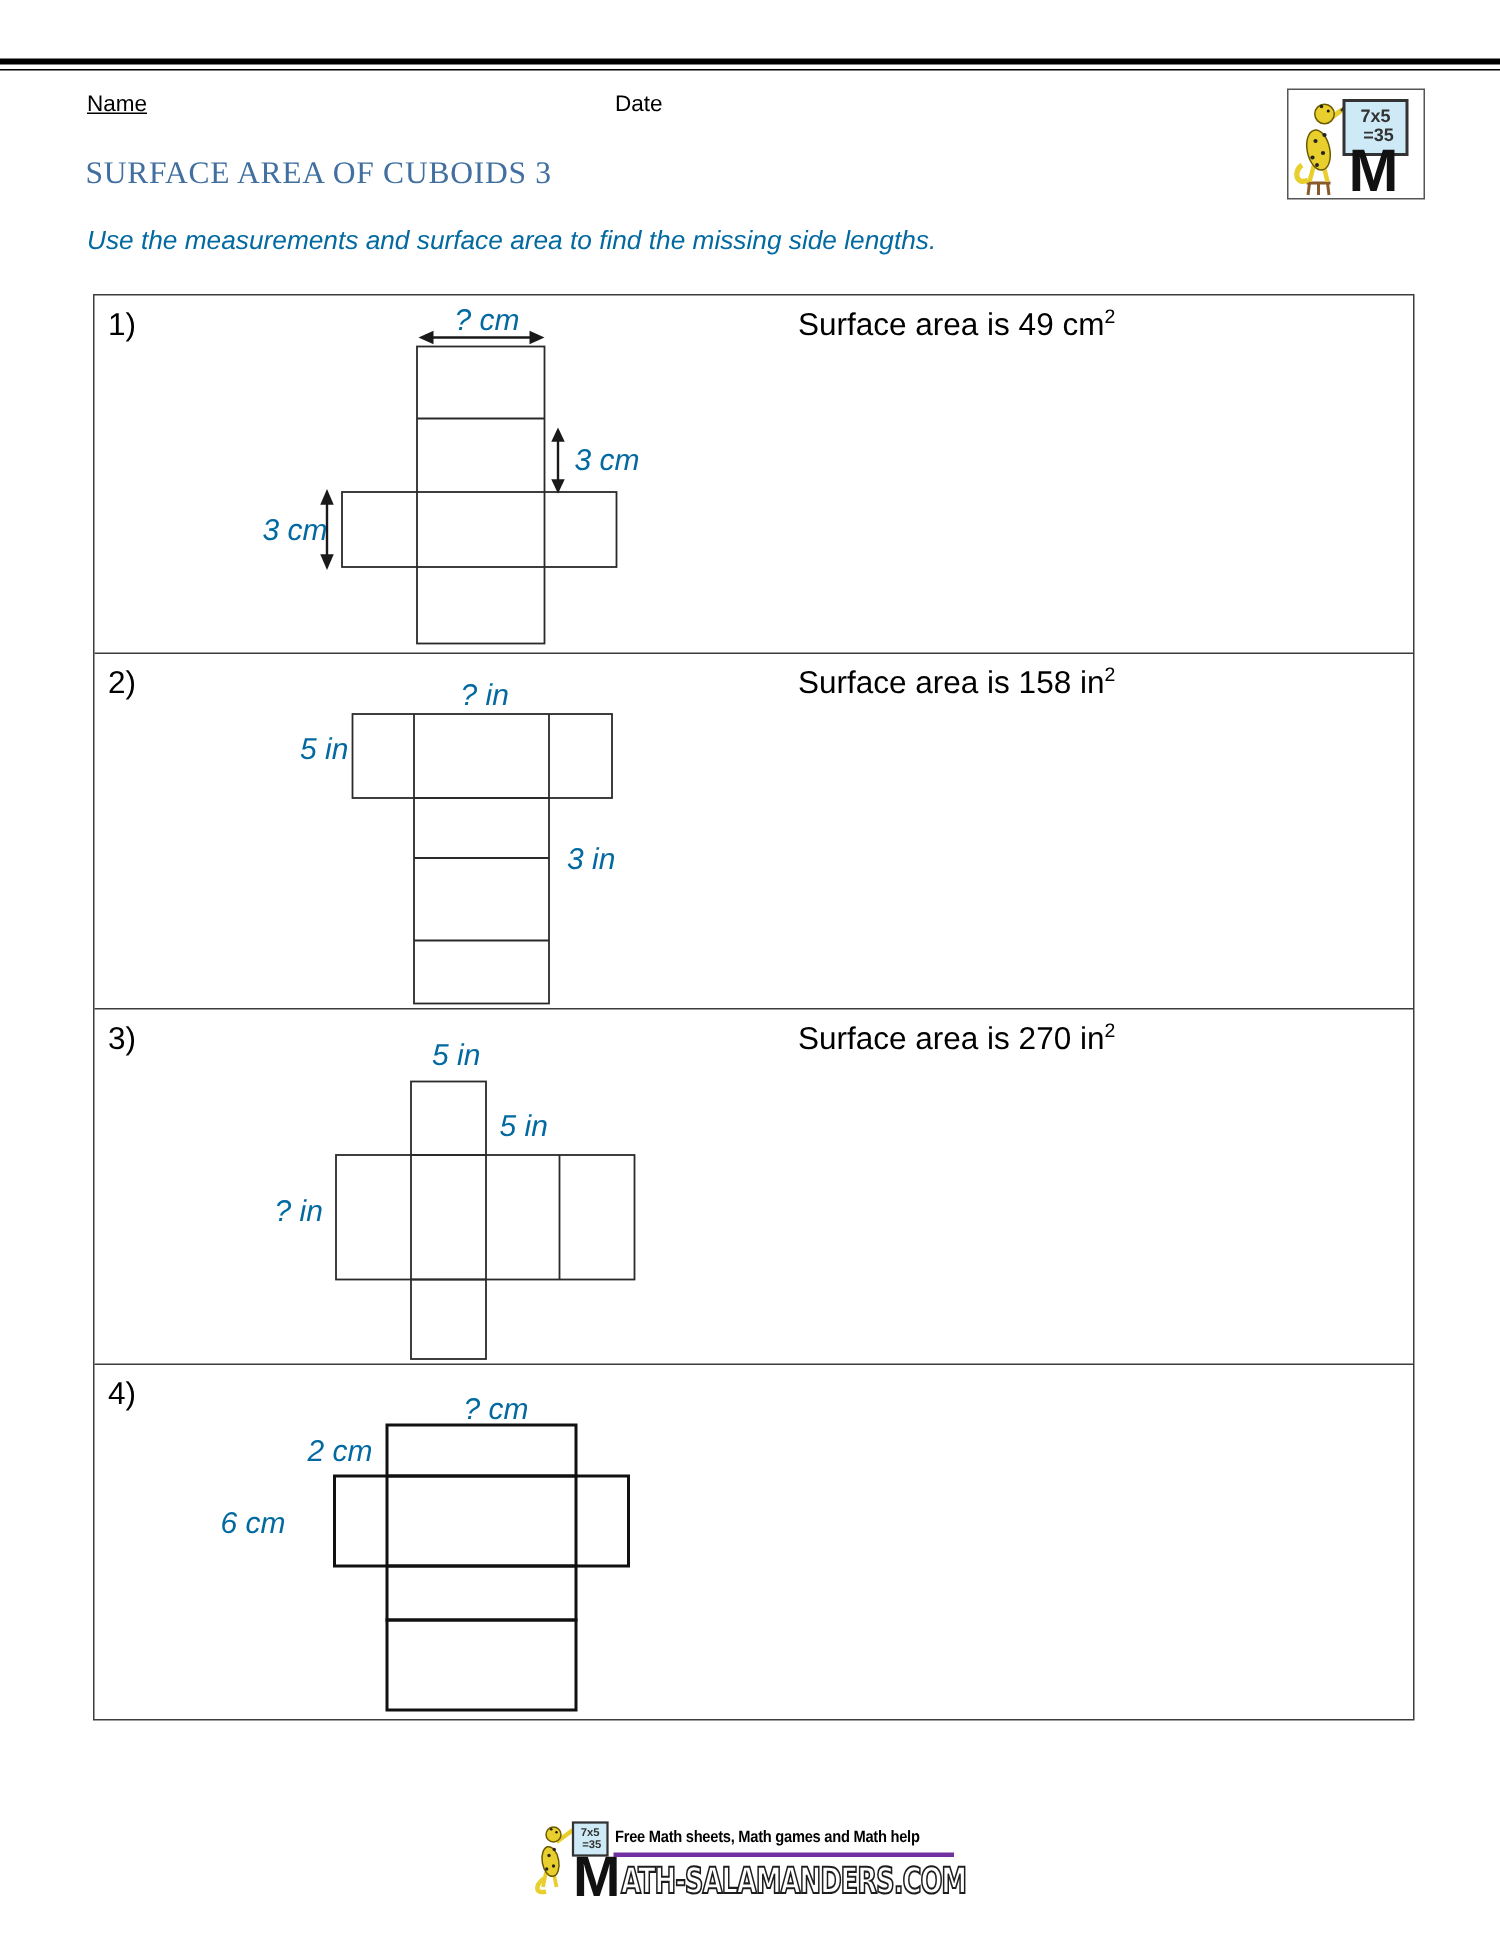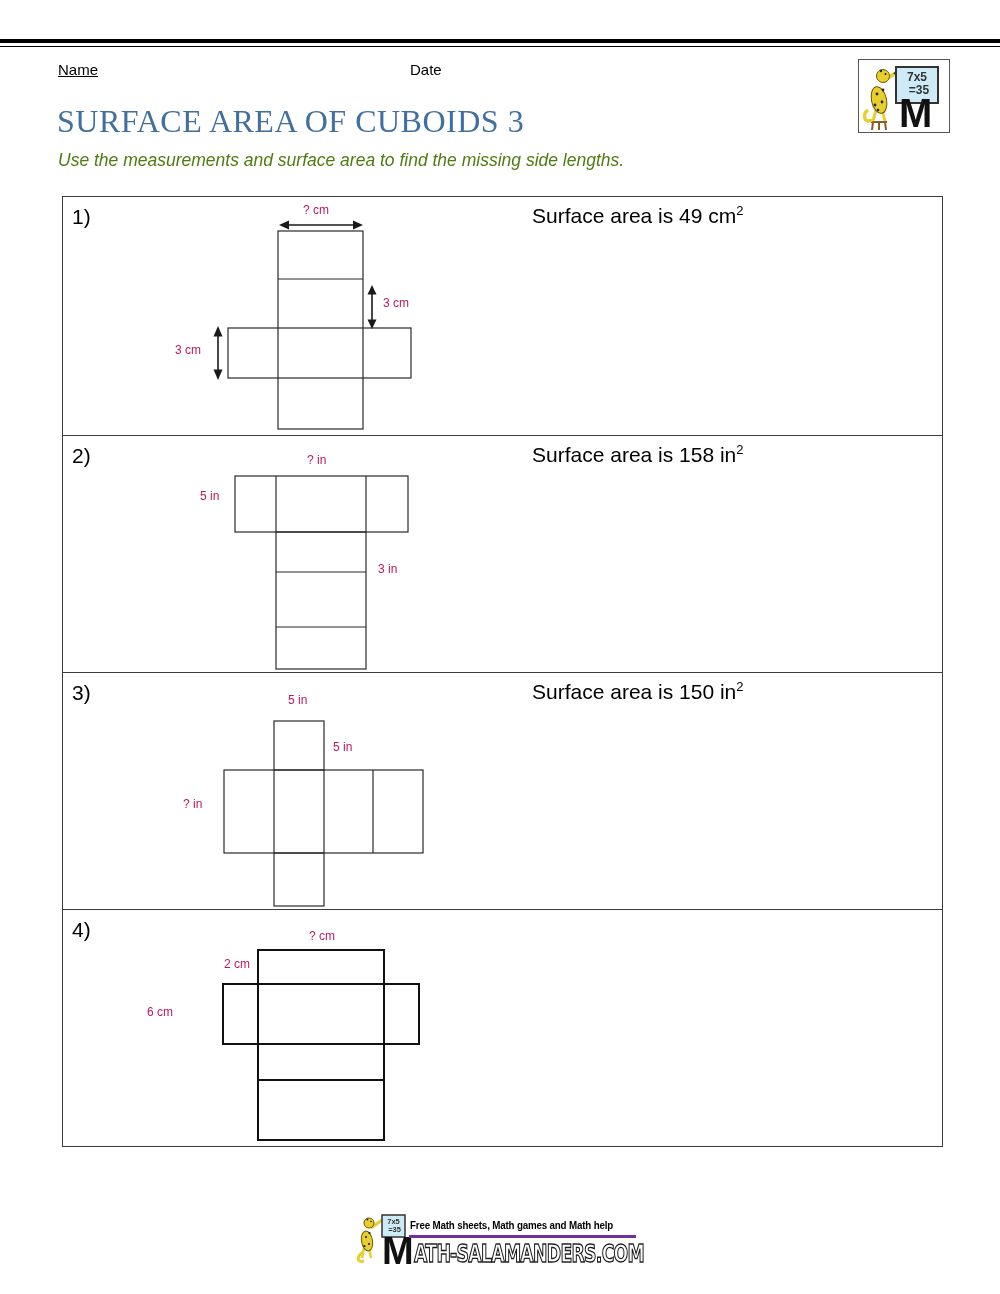--- a/index.html
+++ b/index.html
@@ -12,55 +12,55 @@
 
   .name-label{position:absolute;left:58px;top:61px;font-size:15px;text-decoration:underline;}
   .date-label{position:absolute;left:410px;top:61px;font-size:15px;}
 
   .logo-box{position:absolute;left:858px;top:59px;width:90px;height:72px;
             border:1px solid #555;background:#fff;}
   .logo-box svg{display:block;}
 
   .title{position:absolute;left:57px;top:103px;margin:0;
          font-family:"Liberation Serif","DejaVu Serif",serif;
-         font-size:32px;font-weight:normal;color:#416FA0;letter-spacing:.5px;white-space:nowrap;}
+         font-size:21px;font-weight:normal;color:#416FA0;letter-spacing:.5px;white-space:nowrap;}
   .instruction{position:absolute;left:58px;top:150px;margin:0;
-               font-size:17.5px;font-style:italic;color:#4d7c0f;white-space:nowrap;}
+               font-size:17.5px;font-style:italic;color:#0369a1;white-space:nowrap;}
 
   
   .table{position:absolute;left:62px;top:196px;width:879px;height:949px;
          border:1px solid #3d3d3d;}
   .row{position:absolute;left:0;width:879px;}
   .row-1{top:0;height:238px;}
   .row-2{top:238px;height:237px;border-top:1px solid #3d3d3d;}
   .row-3{top:475px;height:237px;border-top:1px solid #3d3d3d;}
   .row-4{top:712px;height:236px;border-top:1px solid #3d3d3d;}
 
   .pnum{position:absolute;left:9px;top:8px;font-size:21px;}
   .sa{position:absolute;left:469px;top:6px;font-size:21px;white-space:nowrap;}
   .sa sup{font-size:13px;}
 
   .net{position:absolute;left:0;top:0;}
-  .dim{position:absolute;font-size:12px;color:#be185d;white-space:nowrap;}
+  .dim{position:absolute;font-size:20px;color:#0369a1;white-space:nowrap;font-style:italic;}
 
   
   .lab-r1-top{left:240px;top:6px;}
   .lab-r1-right{left:320px;top:99px;}
   .lab-r1-left{left:112px;top:146px;}
 
   .lab-r2-top{left:244px;top:17px;}
   .lab-r2-left{left:137px;top:53px;}
   .lab-r2-right{left:315px;top:126px;text-align:center;}
 
   .lab-r3-top{left:225px;top:20px;}
   .lab-r3-right{left:270px;top:67px;}
   .lab-r3-left{left:120px;top:124px;}
 
   .lab-r4-top{left:246px;top:19px;}
-  .lab-r4-upper{left:161px;top:47px;text-align:right;}
+  .lab-r4-upper{left:142px;top:47px;text-align:right;}
   .lab-r4-left{left:84px;top:95px;}
 
   
   .footer-logo{position:absolute;left:356px;top:1212px;}
   .footer-tagline{position:absolute;left:410px;top:1219px;font-size:11px;font-weight:bold;
                   letter-spacing:-.2px;white-space:nowrap;
                   transform:scaleX(.89);transform-origin:left top;}
   .footer-rule{position:absolute;left:409px;top:1235px;width:227px;height:3px;background:#7030A0;}
   .footer-site{position:absolute;left:414px;top:1240px;font-size:24px;font-weight:bold;
                color:#fff;-webkit-text-stroke:1.4px #1d1d1d;letter-spacing:-1px;
@@ -174,21 +174,21 @@
         <g fill="none" stroke="#2a2a2a" stroke-width="1.2">
           <rect x="211" y="48" width="50" height="49"></rect>
           <rect x="161" y="97" width="199" height="83"></rect>
           <line x1="211" y1="97" x2="211" y2="180"></line>
           <line x1="261" y1="97" x2="261" y2="180"></line>
           <line x1="310" y1="97" x2="310" y2="180"></line>
           <rect x="211" y="180" width="50" height="53"></rect>
         </g>
       </svg>
       <span class="pnum">3)</span>
-      <div class="sa"><span>Surface area is 150 in</span><sup>2</sup></div>
+      <div class="sa"><span>Surface area is 270 in</span><sup>2</sup></div>
       <span class="dim lab-r3-top">5 in</span>
       <span class="dim lab-r3-right">5 in</span>
       <span class="dim lab-r3-left">? in</span>
     </div>
 
     <div class="row row-4">
       <svg class="net" width="879" height="236" viewBox="0 0 879 236">
         <g fill="none" stroke="#111" stroke-width="2">
           <rect x="195" y="40" width="126" height="34"></rect>
           <rect x="160" y="74" width="196" height="60"></rect>

